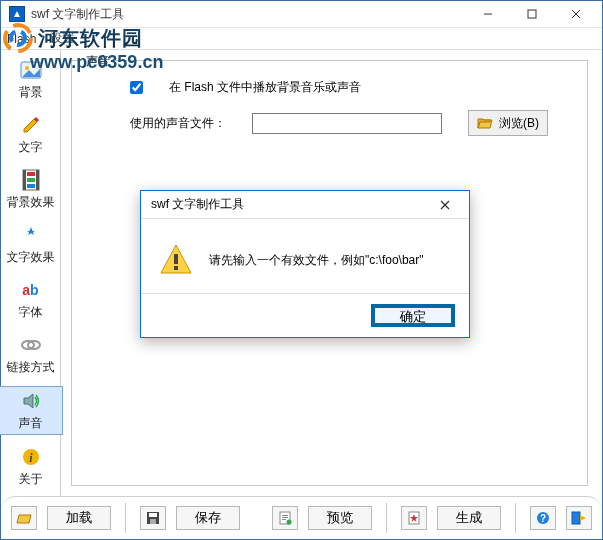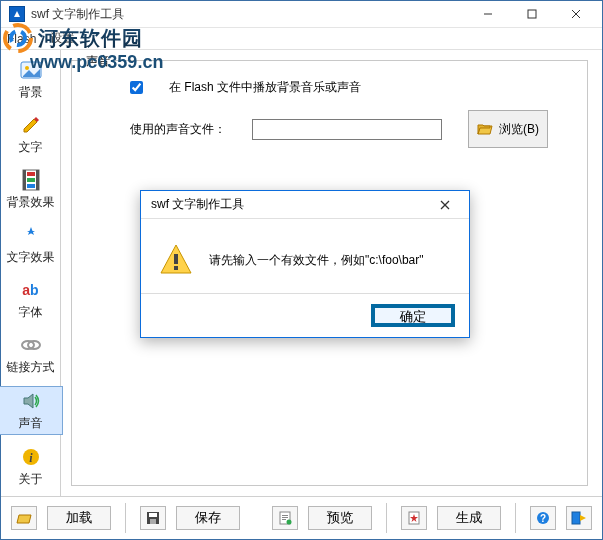--- a/index.html
+++ b/index.html
@@ -101,40 +101,41 @@
     background:#fff;
     padding:0 4px;
   }
   .row { display:flex; align-items:center; gap:26px; margin-bottom:14px;padding-left:44px; }
   .chk { width:13px; height:13px; accent-color:#0b6cdc; }
   .textinput {
     height:21px; border:1px solid #7a7a7a; padding:0 4px;
     font-size:12px; width:190px; background:#fff;
   }
   .btn {
-    height:38px;
+    height:26px;
     min-width:76px;
     background:#f0f0f0;
     border:1px solid #adadad;
     font-size:12px;
     display:inline-flex;
     align-items:center;
     justify-content:center;
     gap:6px;
     padding:0 8px;
   }
   .statusbar {
     height:46px;
     border-top:1px solid #d0d0d0;
     display:flex;
     align-items:center;
     padding:0 10px;
     gap:10px;
     background:#fff;
     position:relative;
+    border-radius:15px;
   }
   .statusbar .sep {
     width:1px; height:30px; background:#c8c8c8; margin:0 4px;
   }
   .sbbtn {
     height:24px;
     min-width:64px;
     background:#f6f6f6;
     border:1px solid #b8b8b8;
     display:inline-flex; align-items:center; justify-content:center;

